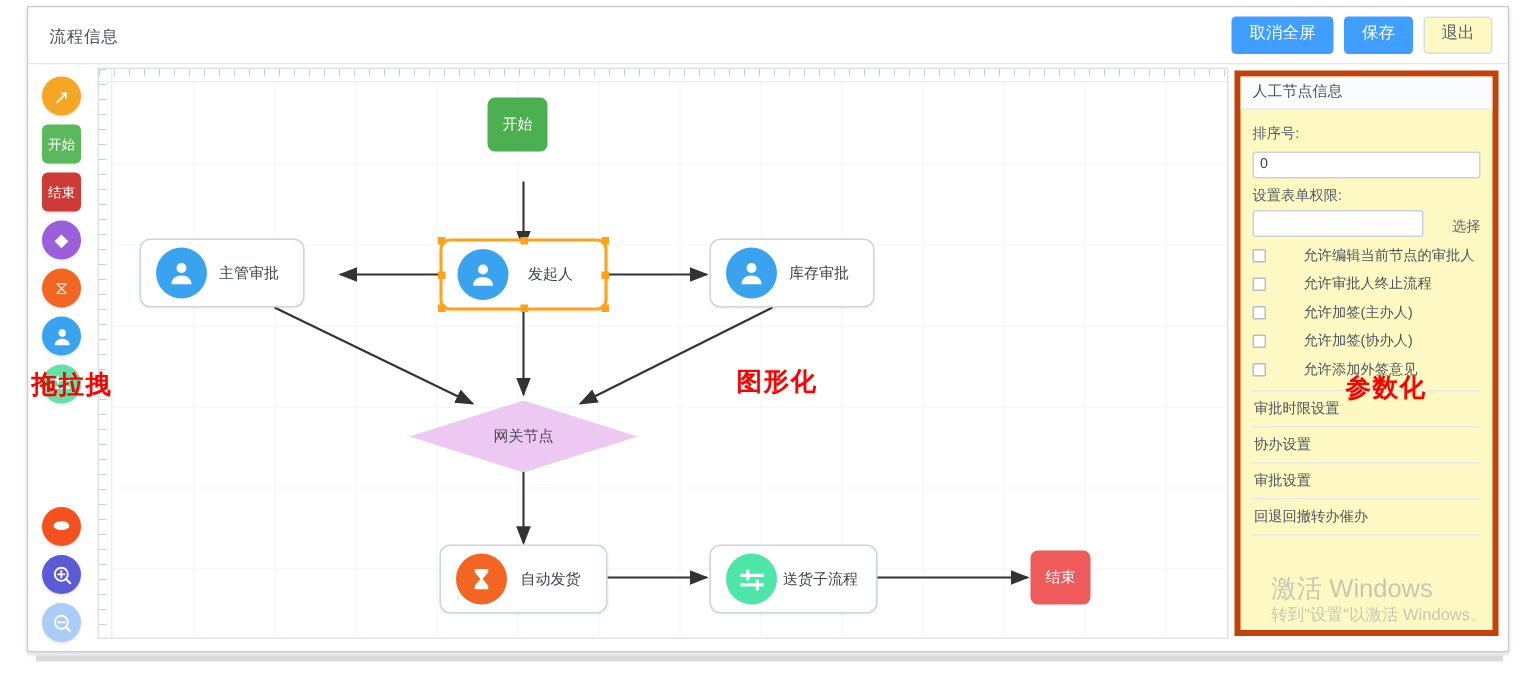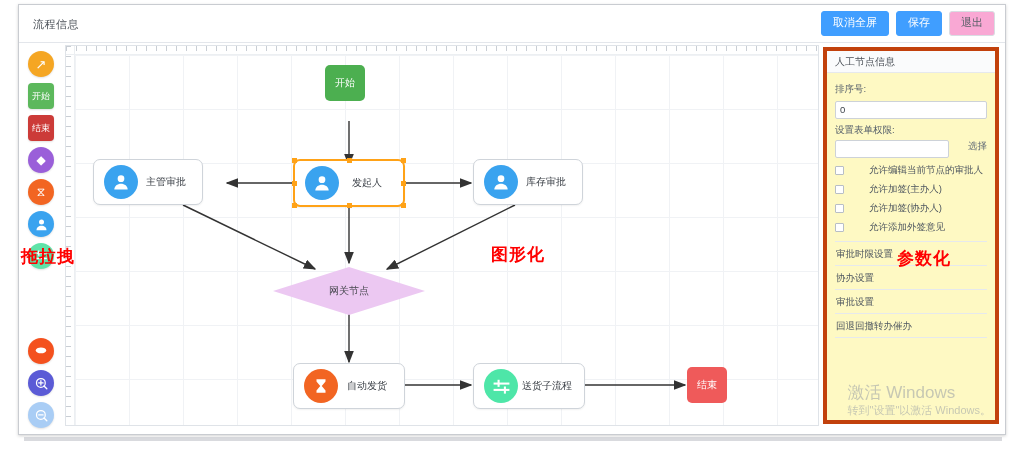--- a/index.html
+++ b/index.html
@@ -43,21 +43,21 @@
   .btn {
     font-size: 11px;
     padding: 4px 11px 5px;
     border-radius: 3px;
     cursor: pointer;
     border: 1px solid transparent;
     line-height: 1.25;
     white-space: nowrap;
   }
   .btn-primary { background: #409eff; color: #fff; border-color:#409eff; }
-  .btn-default { background: #f9a8d4; color: #5a6068; border-color: #d9dde2; }
+  .btn-default { background: #fef9c3; color: #5a6068; border-color: #d9dde2; }
 
   
   #body-area {
     position: absolute; left:0; top:38px; right:0; bottom:0;
     background: #fff;
   }
 
   
   #palette {
     position: absolute; left: 2px; top: 2px;
@@ -191,21 +191,21 @@
   #prop-body { flex: 1 1 auto; overflow: hidden; position: relative; }
   #prop-inner { padding: 5px 8px 0; }
   .field-label { font-size: 9.5px; color: #56606b; margin: 5px 0 3px; }
   .field-input {
     width: 100%; height: 18px;
     border: 1px solid #cdd2d8; border-radius: 2px;
     font-size: 9.5px; color: #3d4249; padding: 0 4px;
     font-family: "Liberation Sans", sans-serif;
     background:#fff;
   }
-  .field-row { display:flex; align-items:flex-start; gap:19px; }
+  .field-row { display:flex; align-items:flex-end; gap:19px; }
   .field-row .field-input { flex: 1 1 auto; }
   .link-btn { font-size: 9.5px; color: #606a75; cursor:pointer; white-space:nowrap; }
   .chk-row {
     display: flex; align-items: center; gap: 5px;
     margin-top: 6px; cursor: pointer;
   }
   .chk-box {
     width: 9px; height: 9px; border: 1px solid #b8bec6;
     border-radius: 1px; background: #fff; flex: 0 0 auto;
   }
@@ -417,20 +417,24 @@
             <input class="field-input" type="text" value="" style="">
             <span class="link-btn">选择</span>
           </div>
 
           <div class="chk-row">
             <span class="chk-box"></span>
             <span class="chk-label">允许编辑当前节点的审批人</span>
           </div>
           <div class="chk-row">
             <span class="chk-box"></span>
+            <span class="chk-label">允许审批人终止流程</span>
+          </div>
+          <div class="chk-row">
+            <span class="chk-box"></span>
             <span class="chk-label">允许加签(主办人)</span>
           </div>
           <div class="chk-row">
             <span class="chk-box"></span>
             <span class="chk-label">允许加签(协办人)</span>
           </div>
           <div class="chk-row">
             <span class="chk-box"></span>
             <span class="chk-label">允许添加外签意见</span>
           </div>

